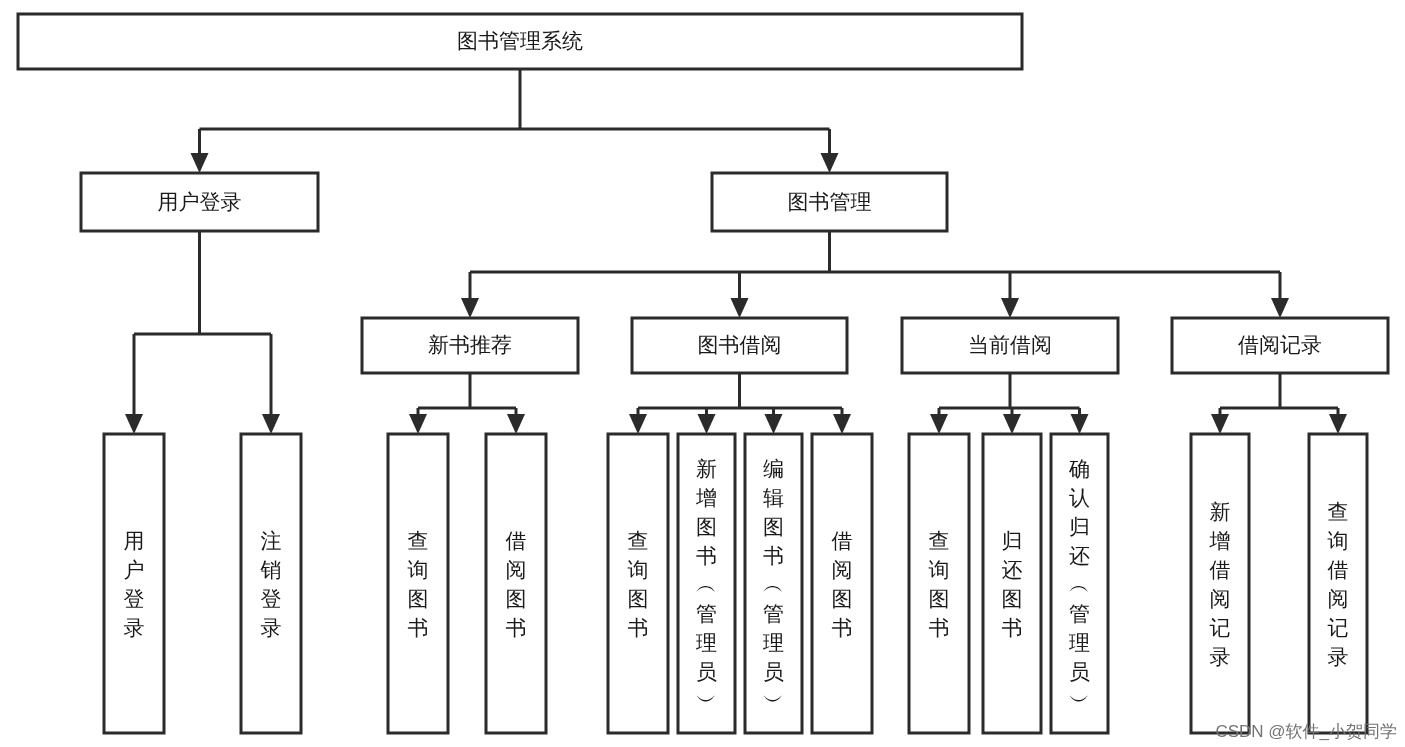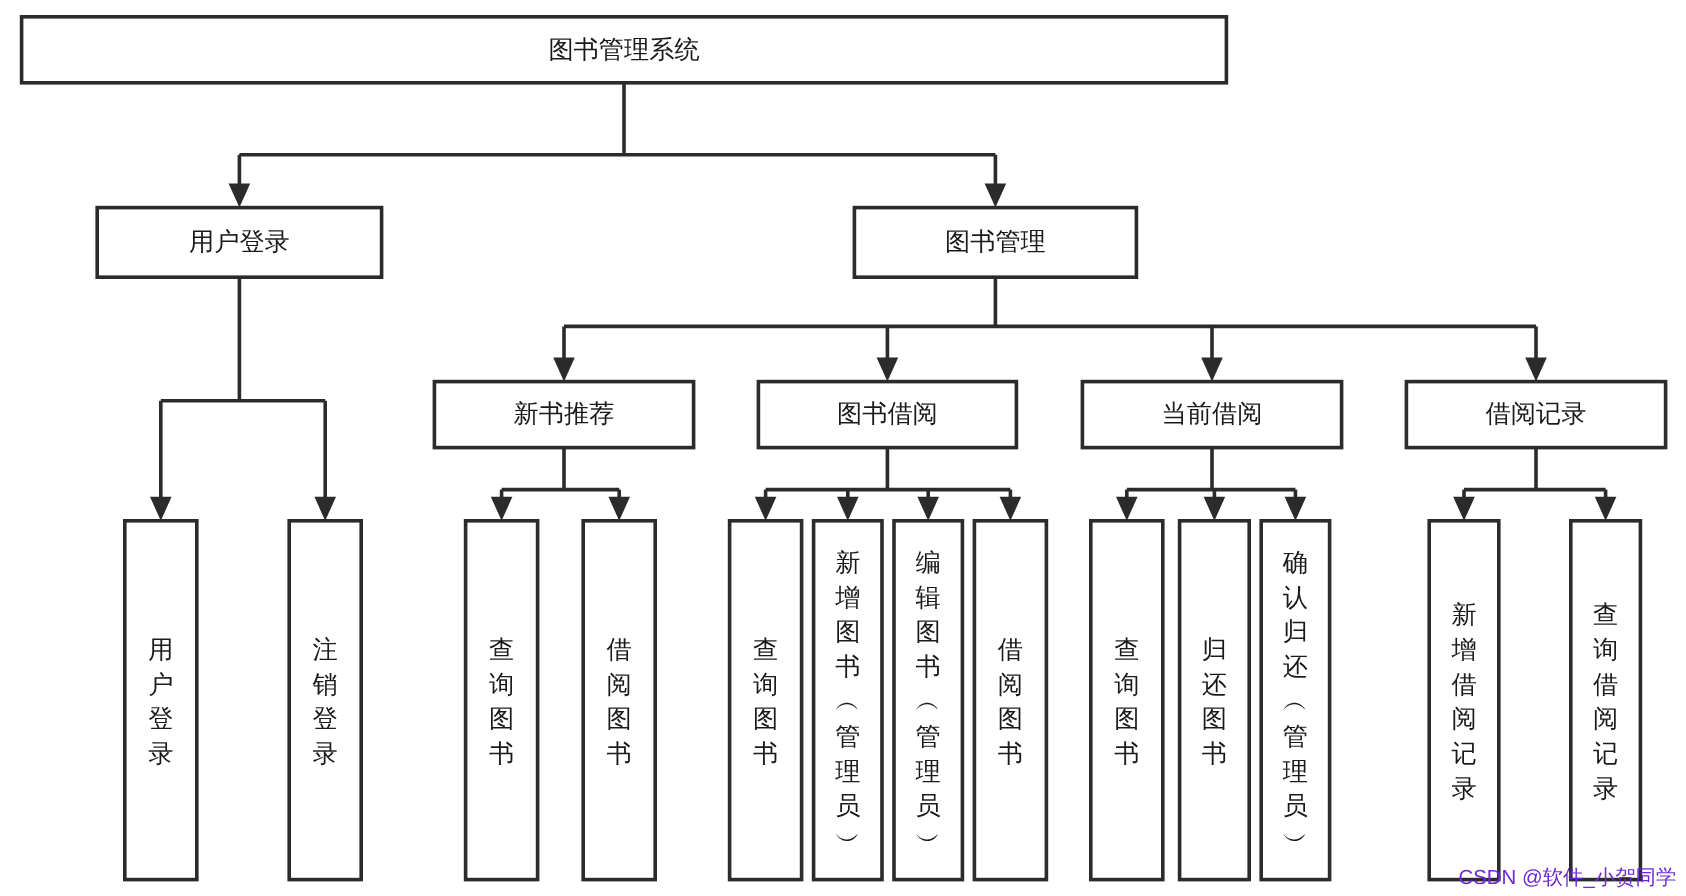--- a/index.html
+++ b/index.html
@@ -53,21 +53,21 @@
     font-size: 21px;
     fill: #1a1a1a;
     text-anchor: middle;
   }
   .watermark {
     position: absolute;
     right: 8px;
     bottom: 4px;
     font-family: "Liberation Sans", "DejaVu Sans", sans-serif;
     font-size: 17px;
-    color: #6d28d9;
+    color: #737373;
     white-space: nowrap;
     user-select: none;
   }
 </style>
 </head>
 <body>
 
 <div id="diagram-root">
   <svg class="flow" id="flow-svg" viewBox="0 0 1405 747">
       <g>

